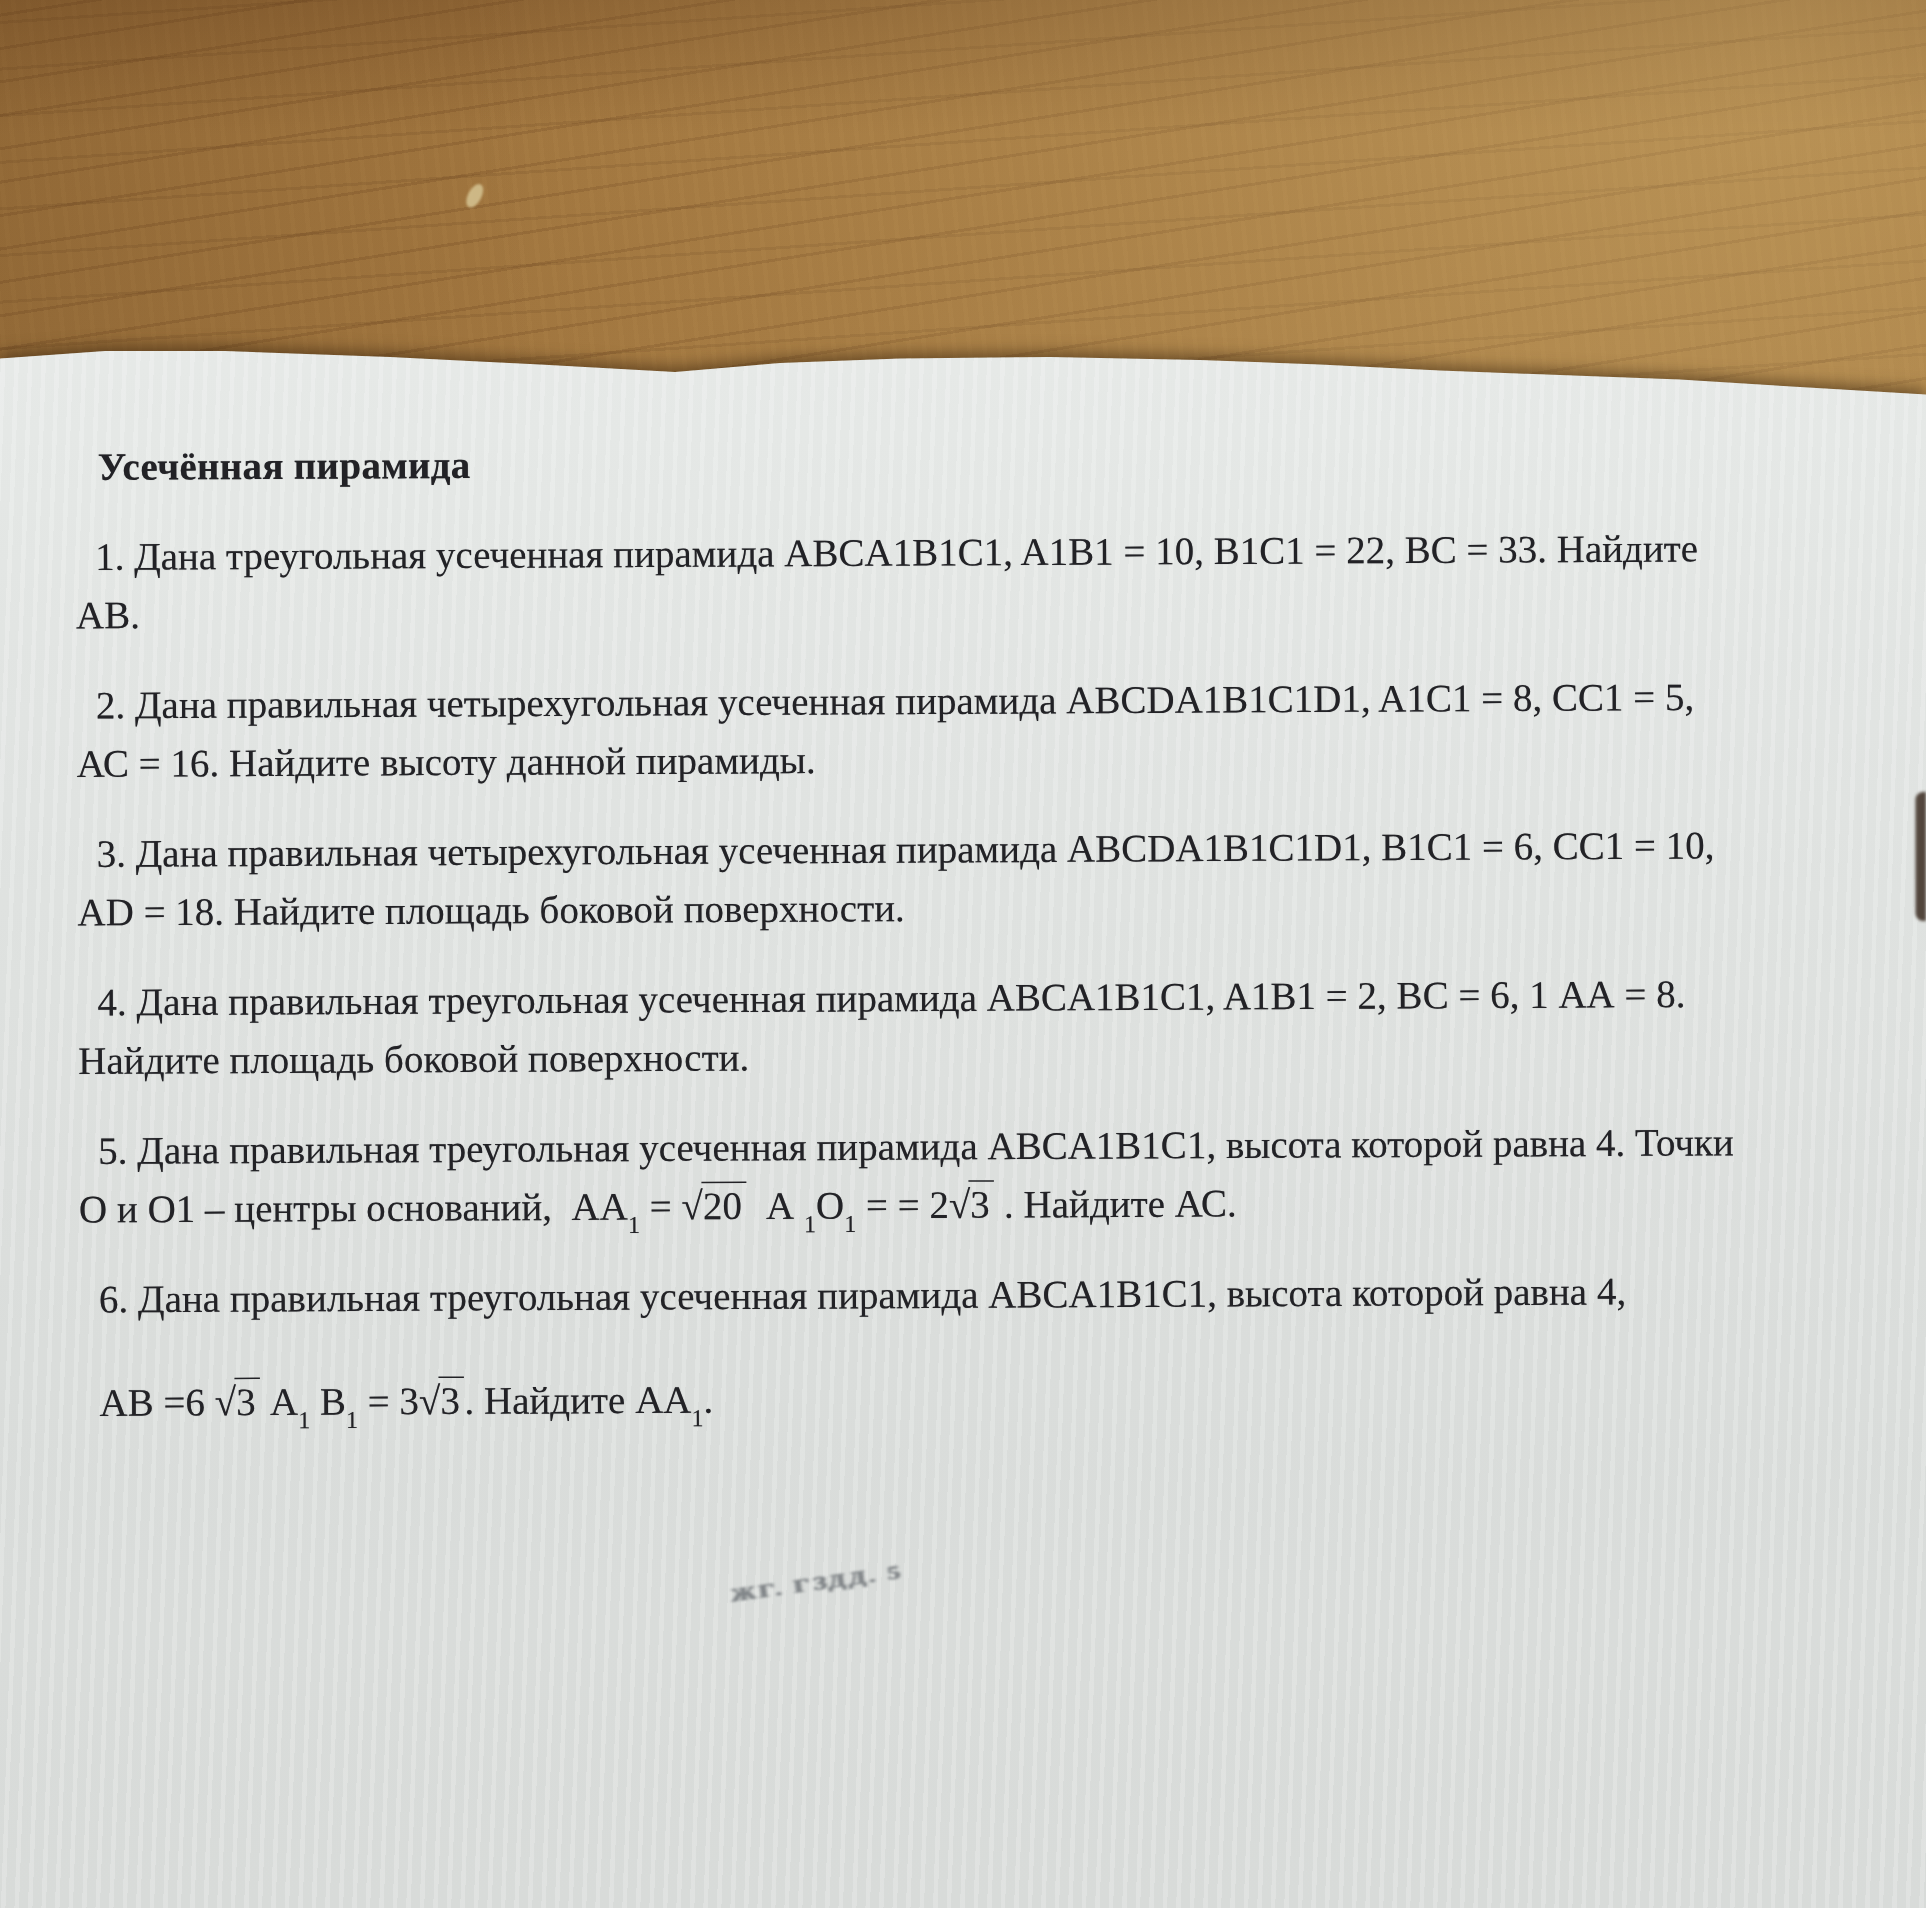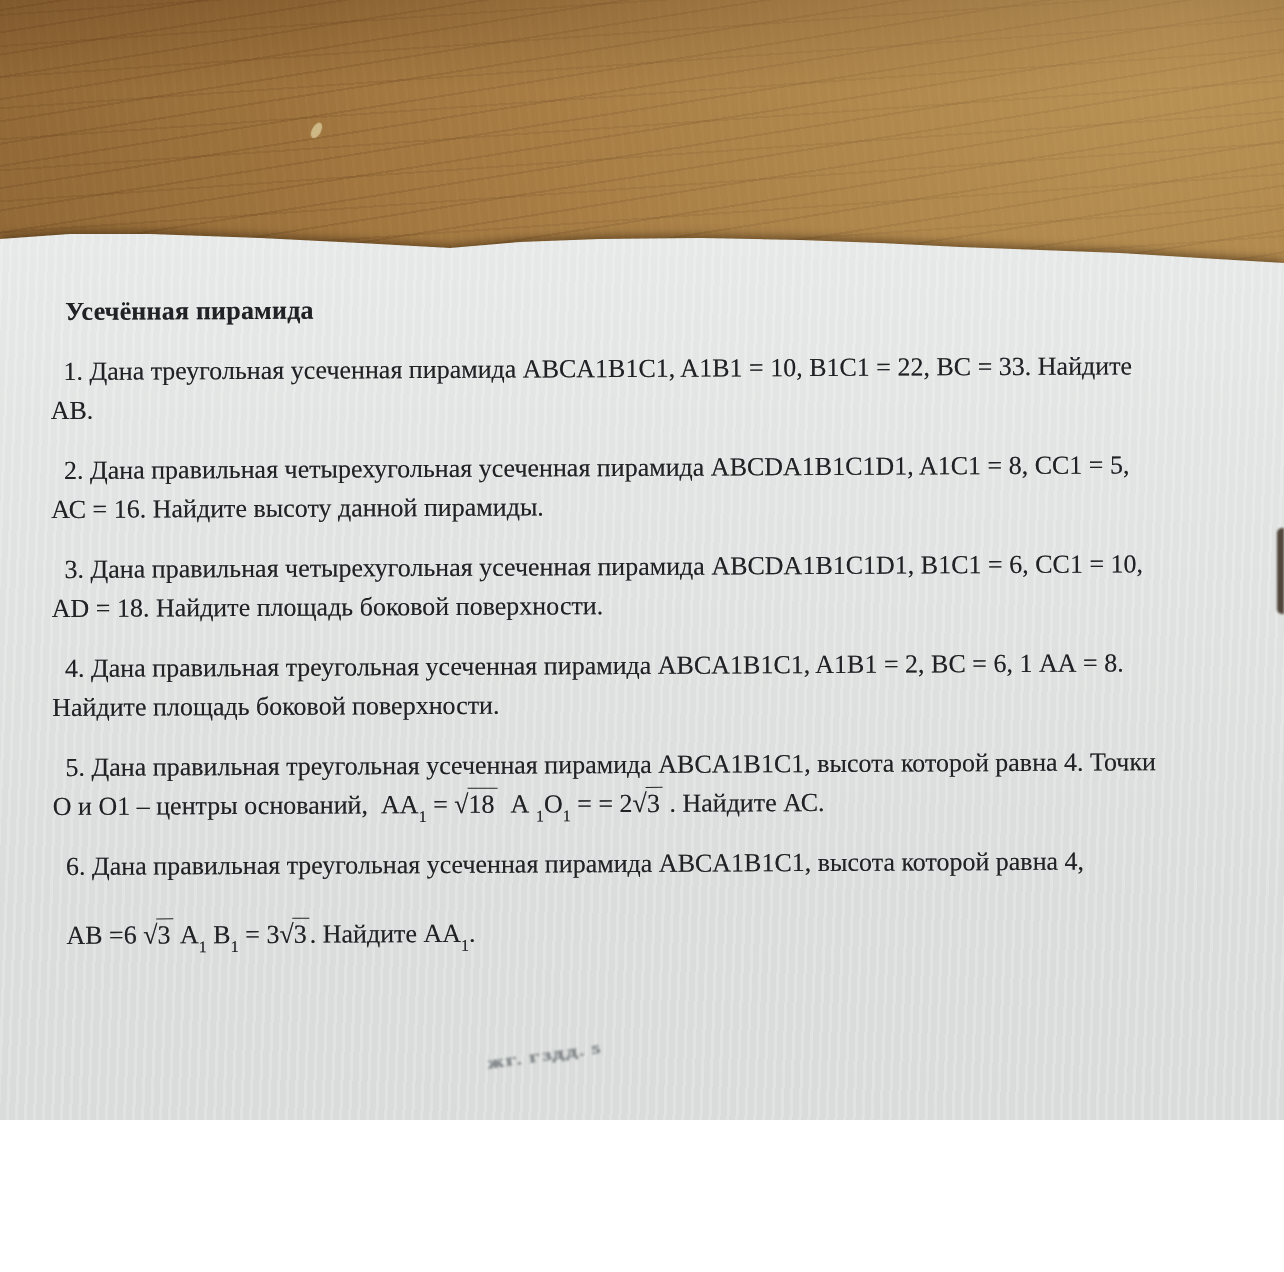--- a/index.html
+++ b/index.html
@@ -1,17 +1,17 @@
 <!DOCTYPE html>
 <html><head>
 <meta charset="utf-8">
 <style>
   html,body{margin:0;padding:0;}
   body{width:1284px;height:1272px;overflow:hidden;font-family:"Liberation Serif",serif;}
-  .scene{position:relative;width:1284px;height:1120px;overflow:hidden;}
+  .scene{position:relative;width:1284px;height:1272px;overflow:hidden;}
 
   
   .wood{
     position:absolute;inset:0;
     background:
       radial-gradient(ellipse at 92% 2%, rgba(236,206,134,.33), transparent 52%),
       linear-gradient(90deg, rgba(70,40,15,.16), transparent 28%),
       linear-gradient(180deg, rgba(84,48,20,.28), rgba(84,48,20,0) 90px),
       repeating-linear-gradient(171deg, transparent 0 9px, rgba(104,64,28,.22) 9px 11px, transparent 11px 22px),
       repeating-linear-gradient(176deg, transparent 0 14px, rgba(90,55,24,.14) 14px 16px, transparent 16px 31px),
@@ -76,20 +76,20 @@
 
   <div class="edge-sliver"></div>
 
   <div class="doc-text">
     <p class="doc-title">Усечённая пирамида</p>
     <div>
         <p class="problem">1. Дана треугольная усеченная пирамида ABCA1B1C1, A1B1 = 10, B1C1 = 22, BC = 33. Найдите<br>АВ.</p>
         <p class="problem">2. Дана правильная четырехугольная усеченная пирамида ABCDA1B1C1D1, A1C1 = 8, CC1 = 5,<br>АС = 16. Найдите высоту данной пирамиды.</p>
         <p class="problem">3. Дана правильная четырехугольная усеченная пирамида ABCDA1B1C1D1, B1C1 = 6, CC1 = 10,<br>AD = 18. Найдите площадь боковой поверхности.</p>
         <p class="problem">4. Дана правильная треугольная усеченная пирамида ABCA1B1C1, A1B1 = 2, BC = 6, 1 АА = 8.<br>Найдите площадь боковой поверхности.</p>
-        <p class="problem">5. Дана правильная треугольная усеченная пирамида ABCA1B1C1, высота которой равна 4. Точки<br>О и О1 – центры оснований,&nbsp; АА<sub>1</sub> = <span class="sqrt">√<span class="vinc">18</span></span>&nbsp; А&nbsp;<sub>1</sub>О<sub>1</sub> = = 2<span class="sqrt">√<span class="vinc">3</span></span> . Найдите АС.</p>
+        <p class="problem">5. Дана правильная треугольная усеченная пирамида ABCA1B1C1, высота которой равна 4. Точки<br>О и О1 – центры оснований,&nbsp; АА<sub>1</sub> = <span class="sqrt">√<span class="vinc">20</span></span>&nbsp; А&nbsp;<sub>1</sub>О<sub>1</sub> = = 2<span class="sqrt">√<span class="vinc">3</span></span> . Найдите АС.</p>
         <p class="problem">6. Дана правильная треугольная усеченная пирамида ABCA1B1C1, высота которой равна 4,</p>
         <p class="problem extra-gap">АВ =6 <span class="sqrt">√<span class="vinc">3</span></span> А<sub>1</sub> В<sub>1</sub> = 3<span class="sqrt">√<span class="vinc">3</span></span>. Найдите АА<sub>1</sub>.</p>
       </div>
   </div>
 
   <div class="stamp">ЖГ. ГЗДД. 5</div>
 </div>
 
 </body></html>

